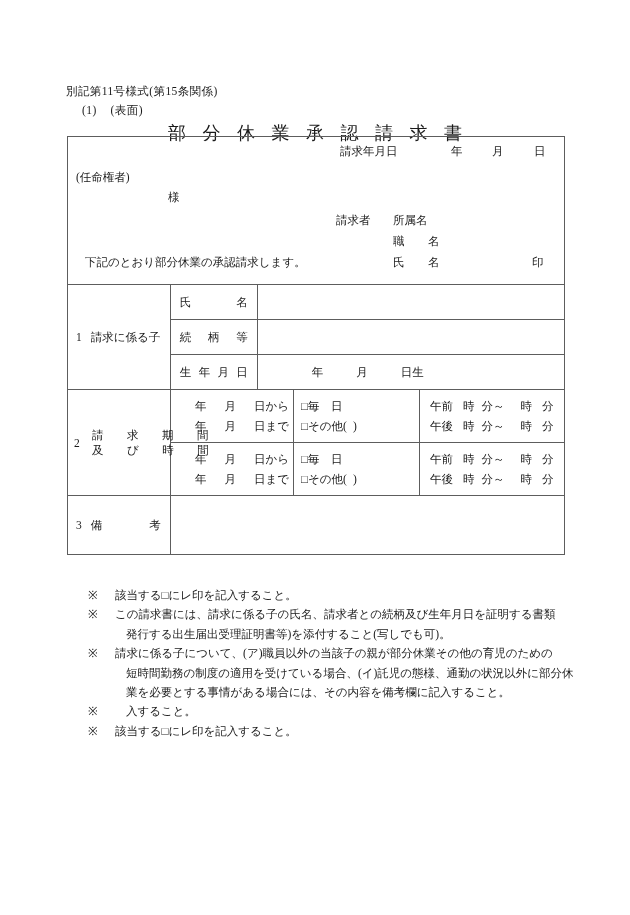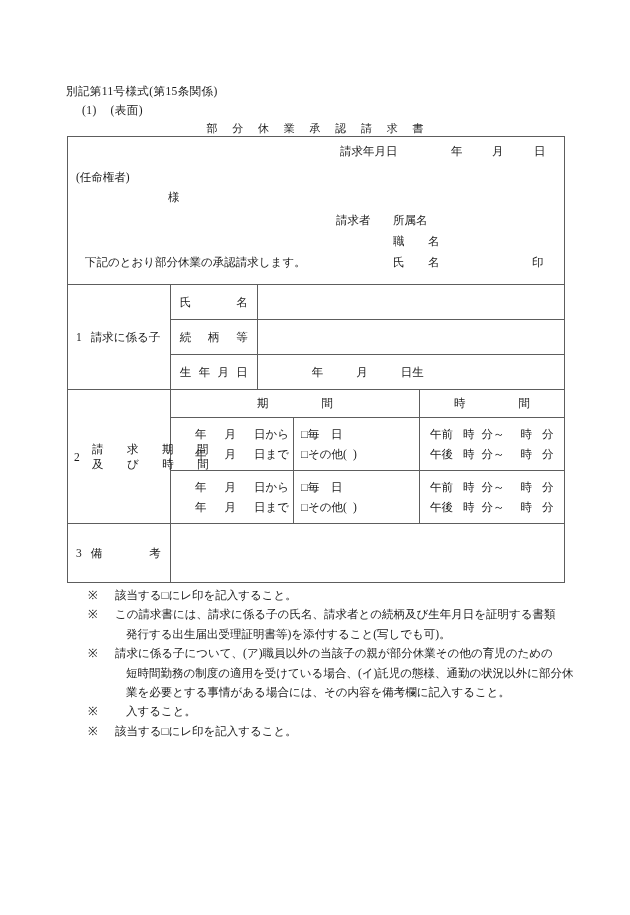--- a/index.html
+++ b/index.html
@@ -40,21 +40,21 @@
     white-space: nowrap;
   }
   .form-sub .paren-num { margin-right: 14px; }
 
   .doc-title {
     position: absolute;
     left: 0;
     top: 121px;
     width: 630px;
     text-align: center;
-    font-size: 11px;
+    font-size: 18px;
     letter-spacing: 6px;
     text-indent: 6px;
     white-space: nowrap;
   }
 
   
   .formbox {
     position: absolute;
     left: 67px;
     top: 136px;
@@ -331,24 +331,20 @@
       <div class="cell vline sec2-label">
         <span class="num">2</span>
         <span class="txtwrap">
           <span class="l1 sp">請　求　期　間</span>
           <span class="l2 sp">及　び　時　間</span>
         </span>
       </div>
 
       <div class="sec2-right">
 
-        <div class="sec2-head hline">
-          <div class="th th-period vline">期　　間</div>
-          <div class="th th-time">時　　間</div>
-        </div>
 
         <div class="sec2-body-row hline">
           <div class="c-dates vline">
             <div class="dl">
               <span class="y">年</span><span class="m">月</span><span>日から</span>
             </div>
             <div class="dl">
               <span class="y">年</span><span class="m">月</span><span>日まで</span>
             </div>
           </div>

